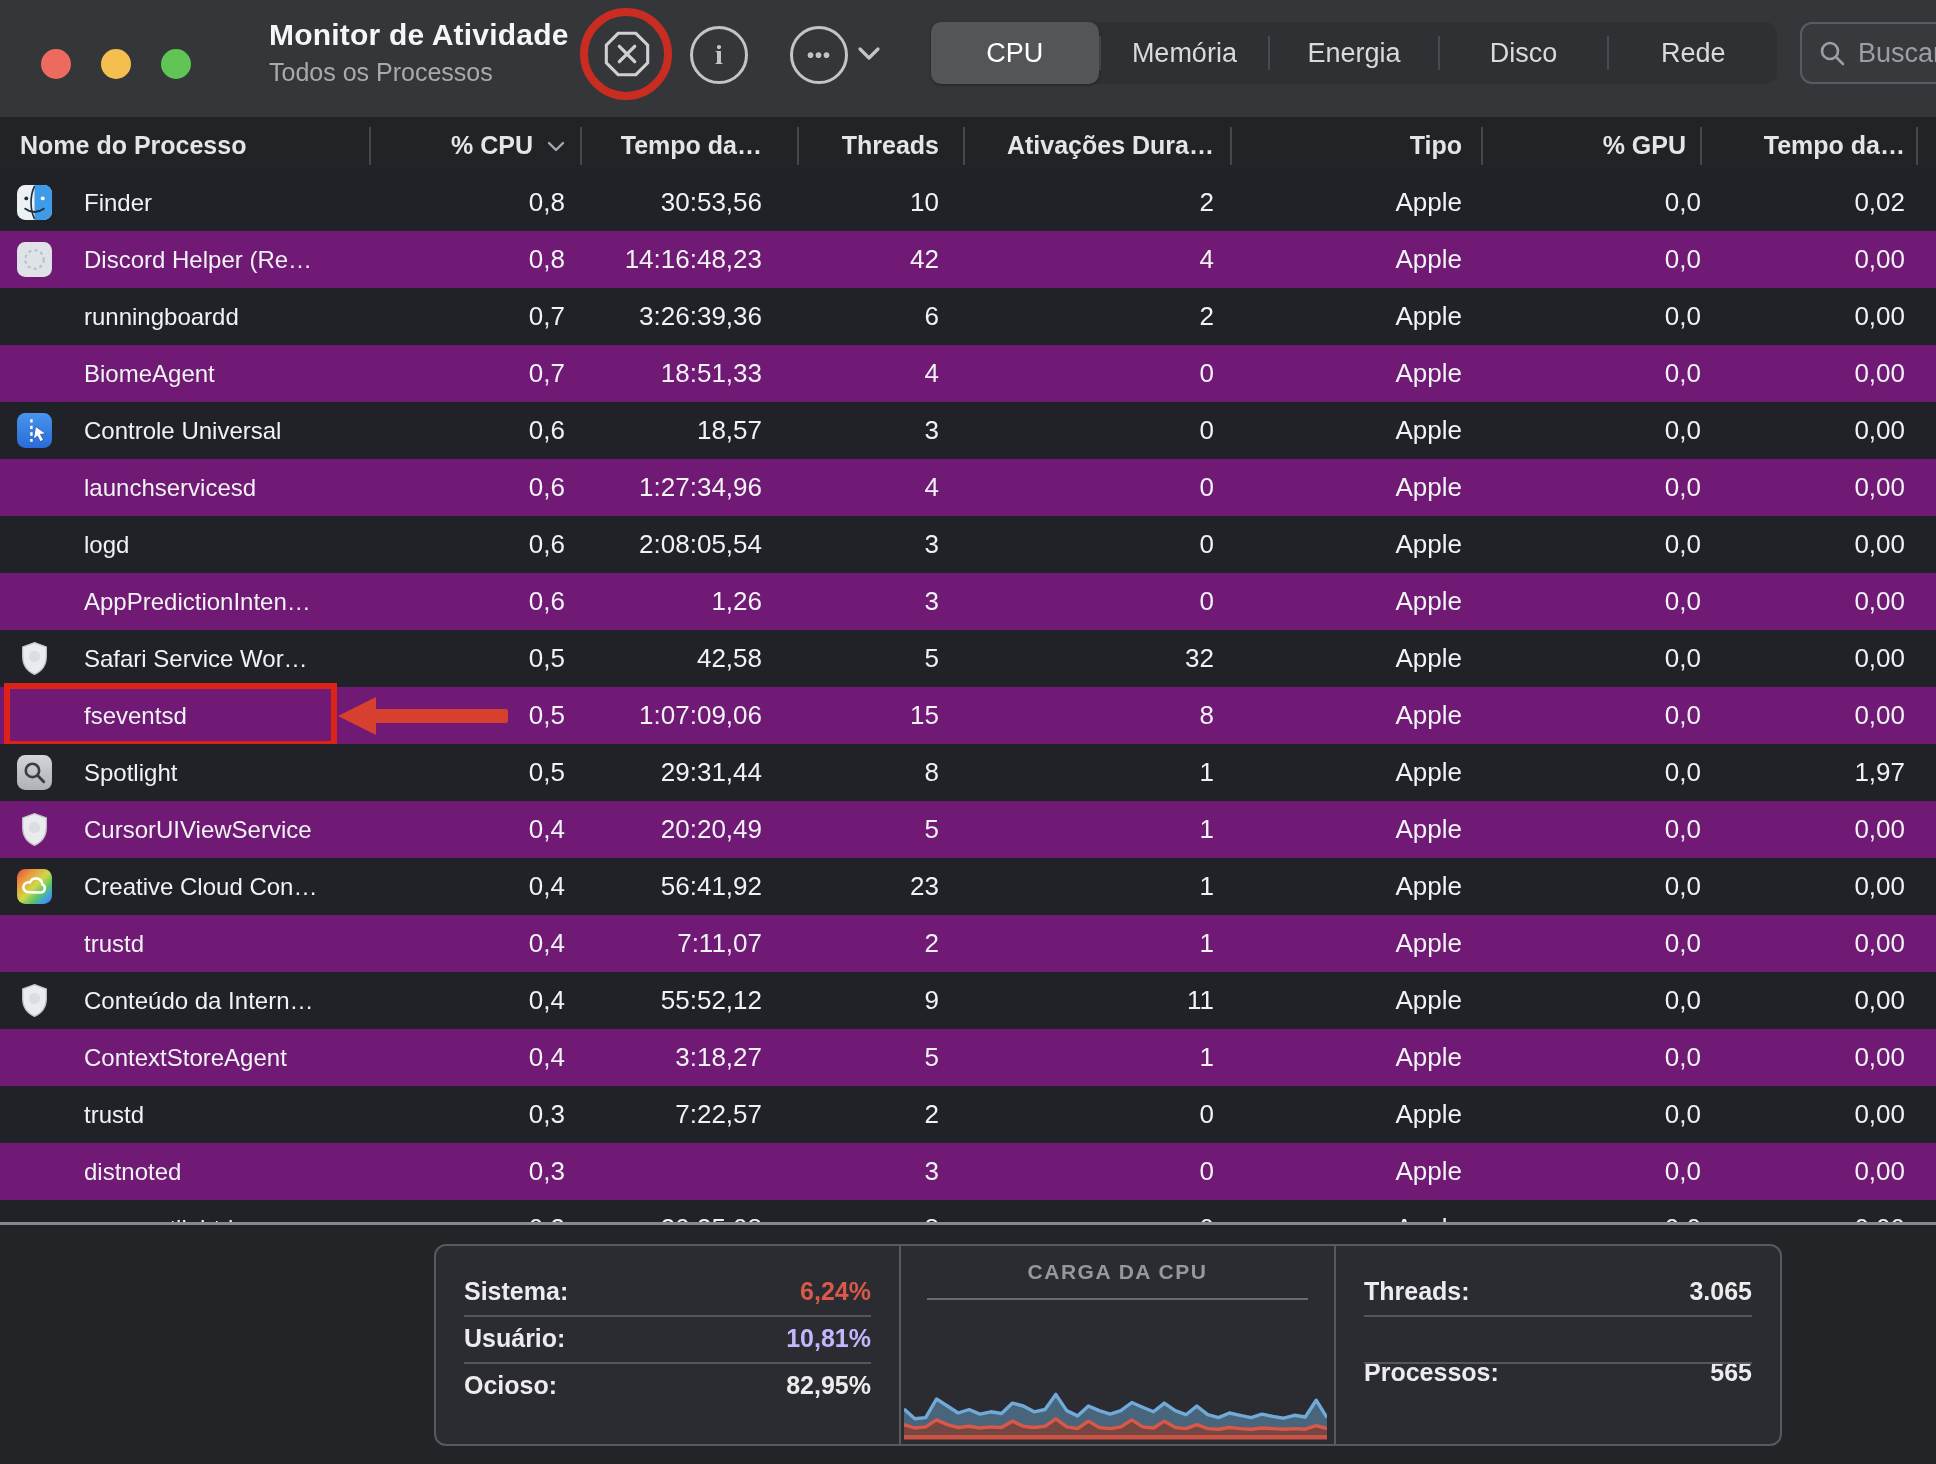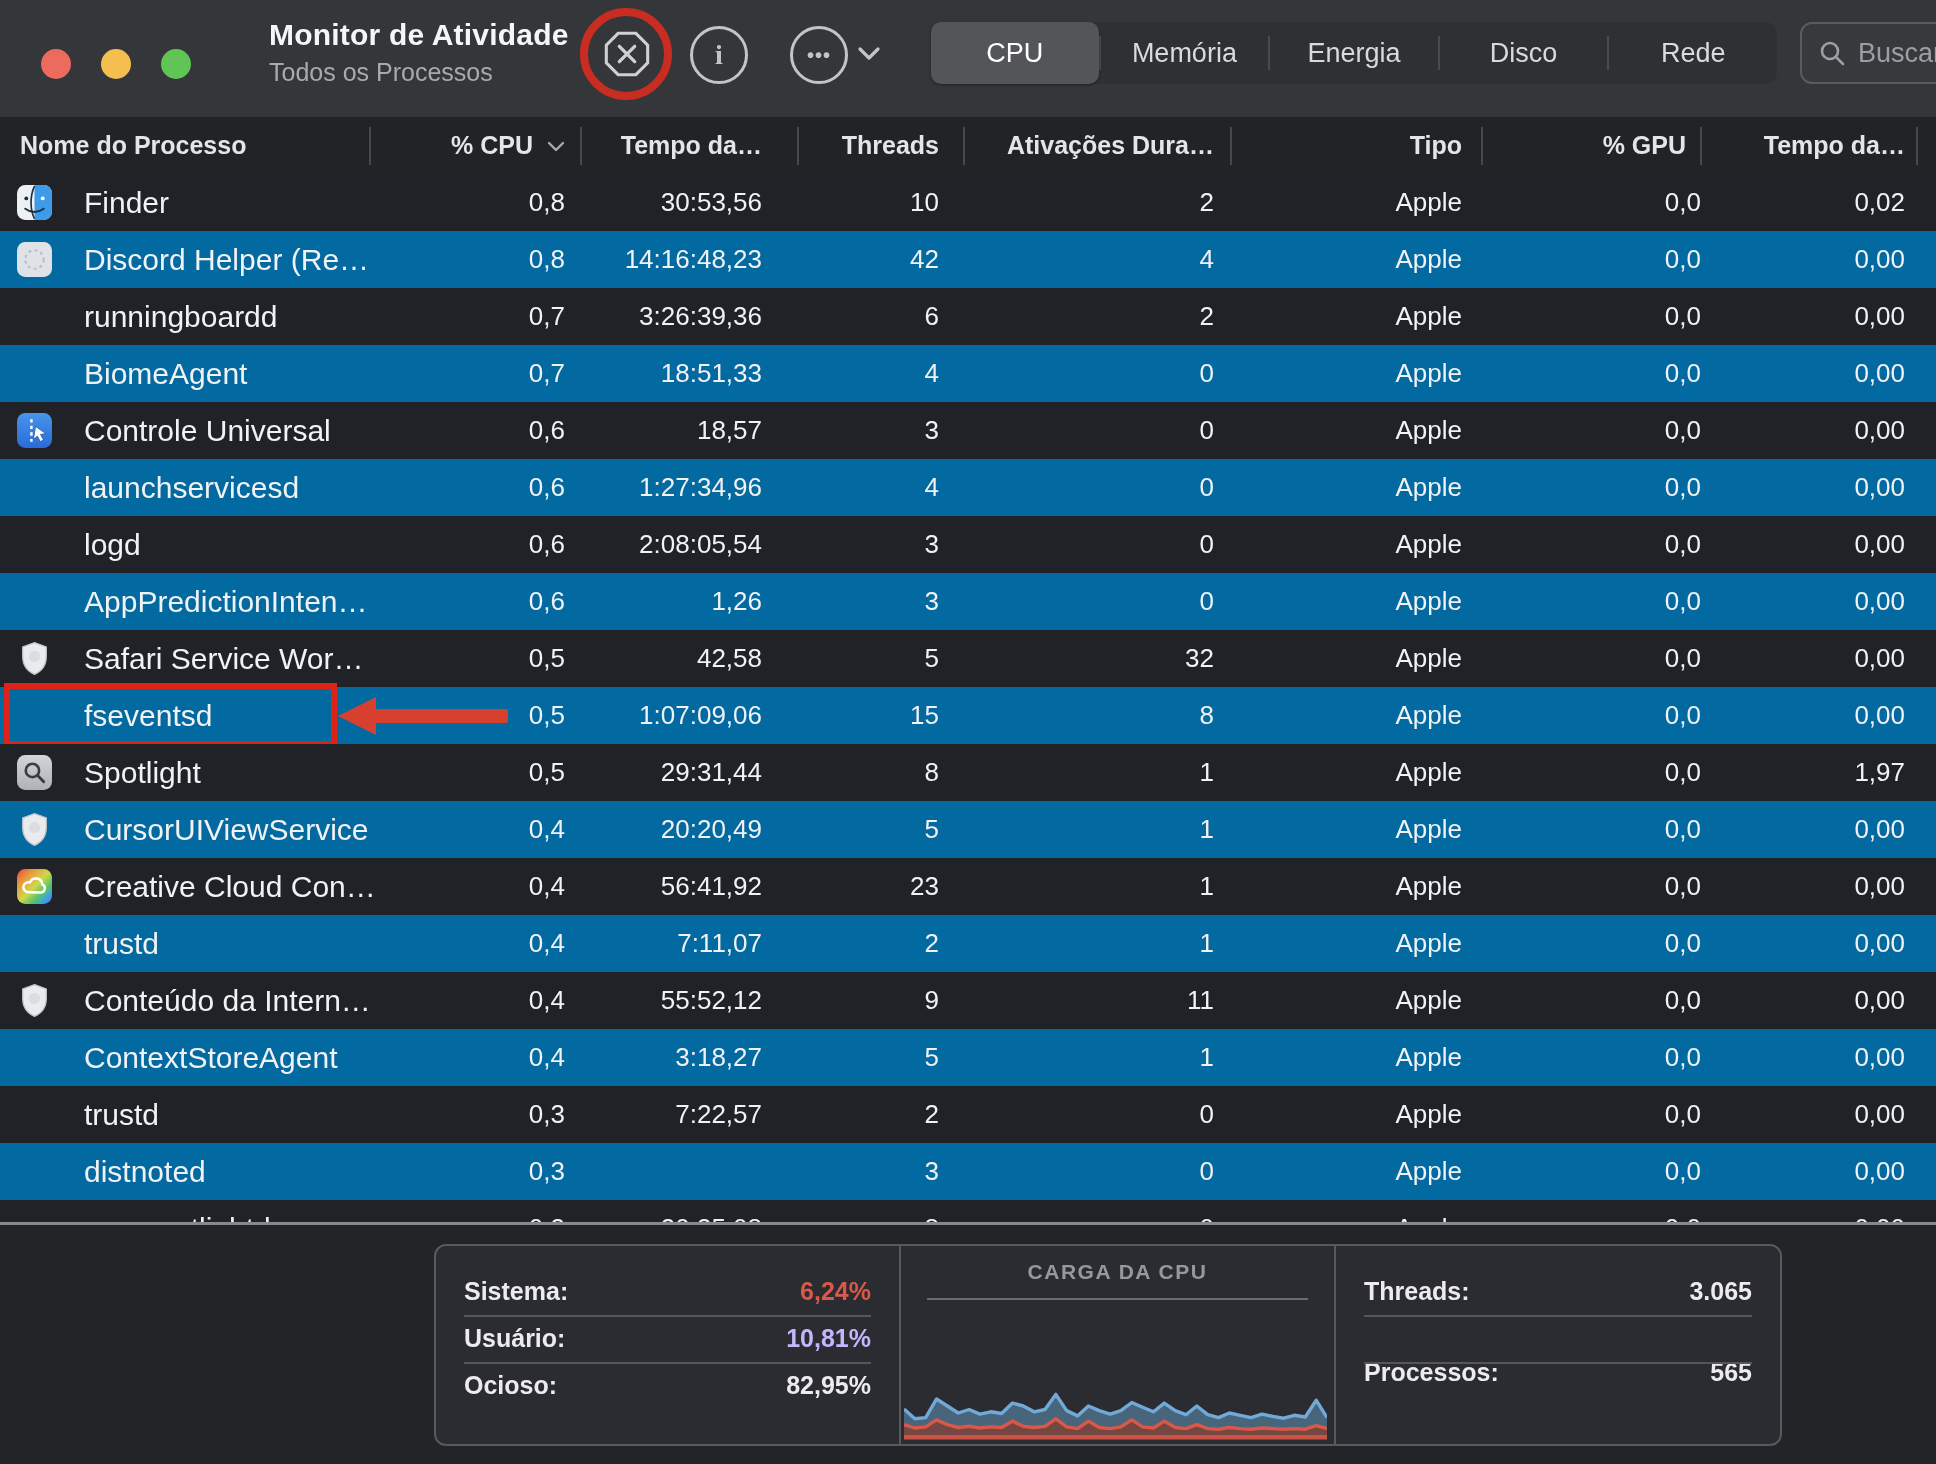--- a/index.html
+++ b/index.html
@@ -35,25 +35,25 @@
   
   .thead{position:absolute;left:0;top:117px;width:1936px;height:57px;background:#222327;border-bottom:6px solid #5eead4;}
   .hsep{position:absolute;top:10px;width:2px;height:38px;background:#47484c;}
   .hcell{position:absolute;top:0;height:57px;display:flex;align-items:center;font-size:25px;font-weight:bold;color:#e4e5e8;}
   .hcell.r{justify-content:flex-end;}
   .sort-ch{margin-left:14px;display:flex;align-items:center;}
   
   .rows{position:absolute;left:0;top:174px;width:1936px;height:1048px;overflow:hidden;}
   .row{position:absolute;left:0;width:1936px;height:57px;}
   .row.dark{background:#212227;}
-  .row.light{background:#0369a1;}
+  .row.light{background:#701a75;}
   .cell{position:absolute;top:0;height:57px;display:flex;align-items:center;font-size:26px;color:#f1f2f4;}
   .cell.r{justify-content:flex-end;}
   .icon-slot{position:absolute;left:16px;top:10px;width:37px;height:37px;display:flex;align-items:center;justify-content:center;}
-  .nm{position:absolute;left:84px;top:0;height:57px;display:flex;align-items:center;font-size:30px;}
+  .nm{position:absolute;left:84px;top:0;height:57px;display:flex;align-items:center;font-size:24px;}
   .c-cpu{right:1371px;width:200px;}
   .c-time{right:1174px;width:260px;}
   .c-thr{right:997px;width:170px;}
   .c-wk{right:722px;width:220px;}
   .c-kind{right:474px;width:220px;}
   .c-gpu{right:235px;width:200px;}
   .c-gt{right:31px;width:200px;}
   .annot-rect{position:absolute;left:4px;top:-4px;width:333px;height:64px;border:6px solid #dd2218;box-sizing:border-box;}
   .annot-arrow-shaft{position:absolute;left:372px;top:22px;width:136px;height:14px;background:#d7402e;border-radius:2px;}
   .annot-arrow-head{position:absolute;left:338px;top:10px;width:0;height:0;

